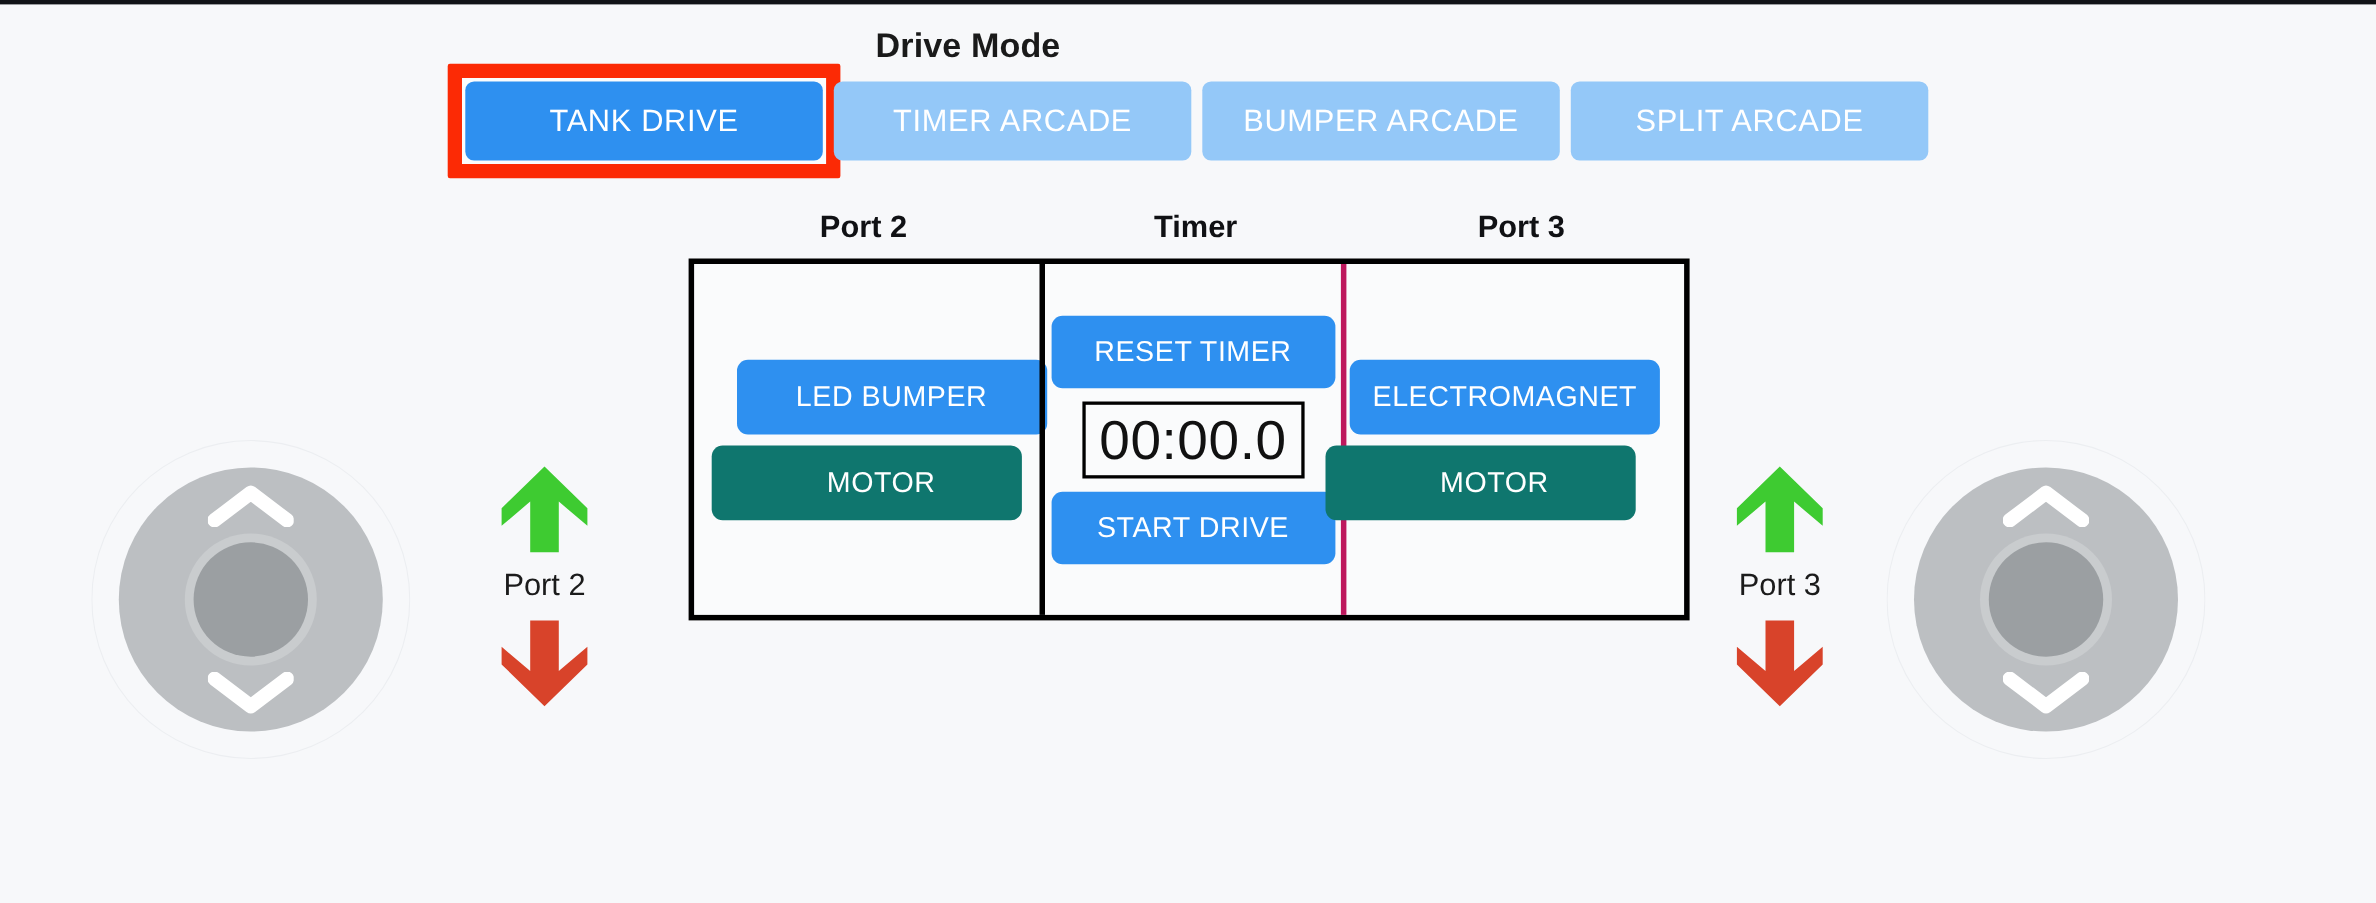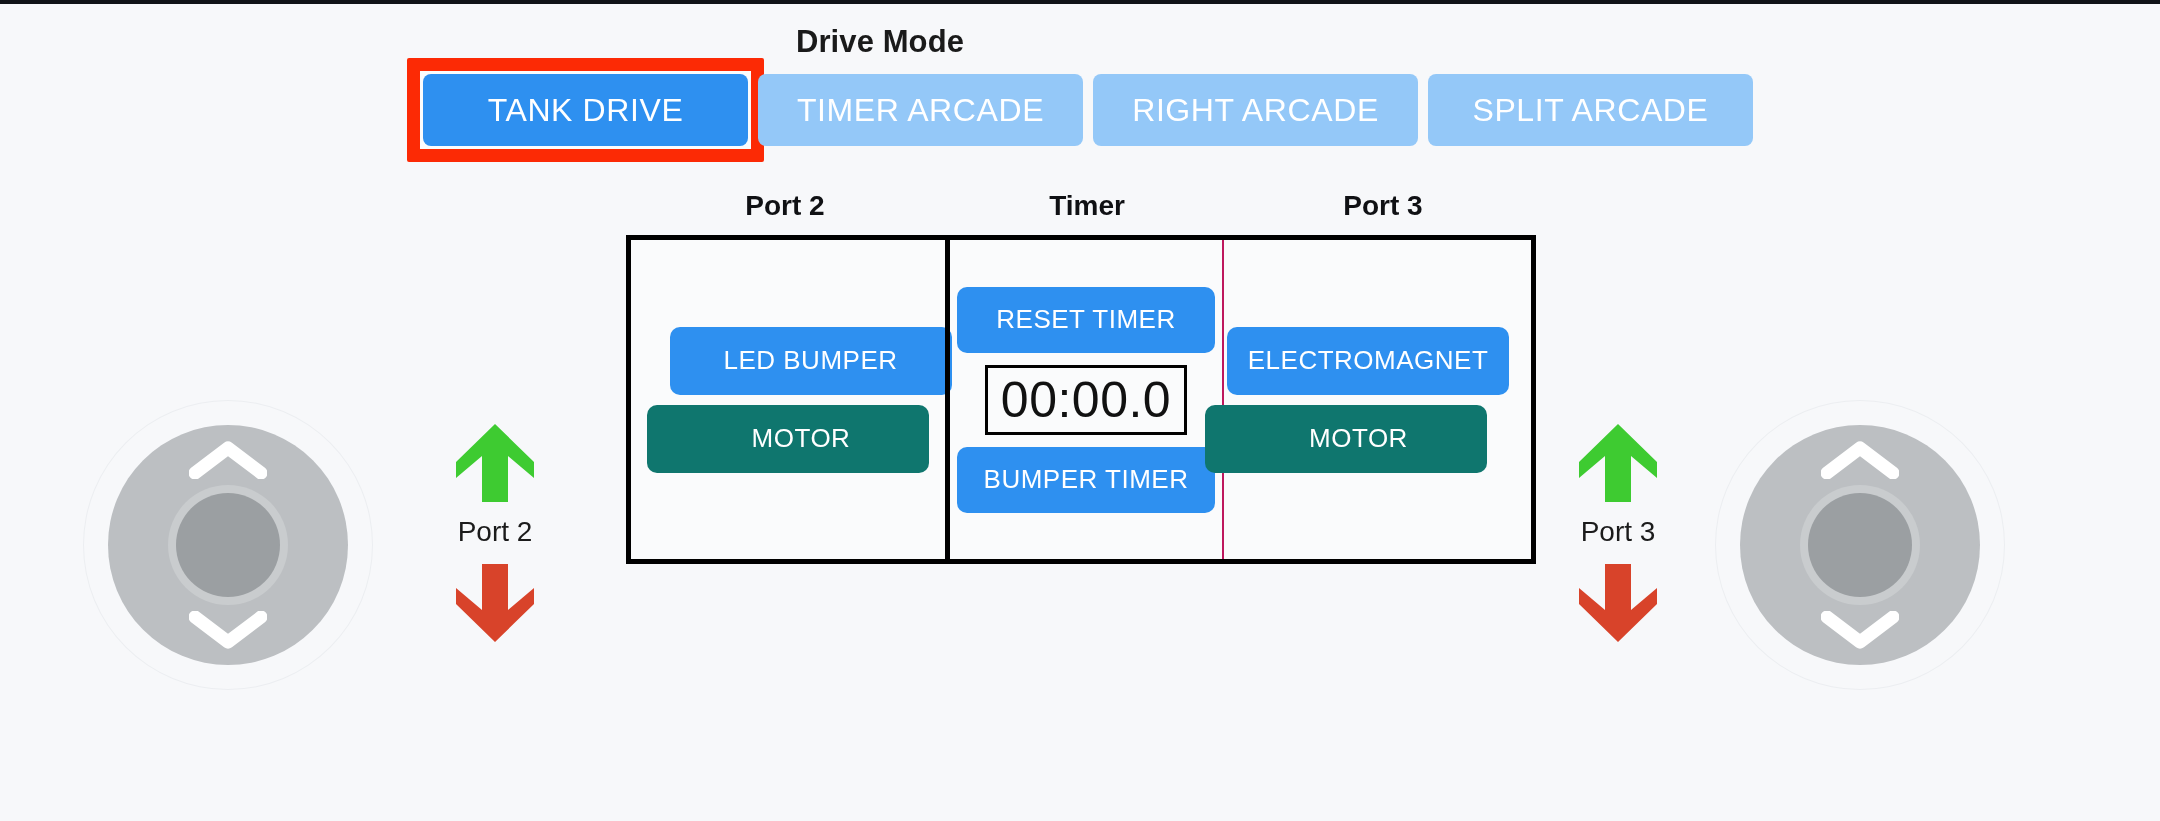--- a/index.html
+++ b/index.html
@@ -45,21 +45,21 @@
     display: flex;
     gap: 10px;
   }
   .mode-btn {
     width: 325px;
     height: 72px;
     border: none;
     border-radius: 8px;
     background: #94c8f8;
     color: #ffffff;
-    font-size: 32px;
+    font-size: 28px;
     letter-spacing: 0.6px;
     font-family: "Liberation Sans", sans-serif;
     display: flex;
     align-items: center;
     justify-content: center;
     cursor: pointer;
     padding: 0;
   }
   .mode-btn.active {
     background: #2e90f0;
@@ -112,21 +112,21 @@
     display: flex;
     flex-direction: column;
     align-items: center;
     justify-content: center;
     box-sizing: border-box;
   }
   .panel-col.port2 { width: 314px; }
   .panel-col.timer {
     width: 279px;
     border-left: 5px solid #000000;
-    border-right: 2px solid #be185d;
+    border-right: 5px solid #be185d;
   }
   .panel-col.port3 { width: 243px; }
 
   .device-btn {
     width: 282px;
     height: 68px;
     border: none;
     border-radius: 10px;
     color: #ffffff;
     font-size: 26px;
@@ -252,41 +252,41 @@
 
 <div class="top-strip"></div>
 
 <div class="drive-mode-title">Drive Mode</div>
 
 <div class="selection-ring"></div>
 
 <div class="mode-bar">
   <button class="mode-btn active">TANK DRIVE</button>
   <button class="mode-btn">TIMER ARCADE</button>
-  <button class="mode-btn">RIGHT ARCADE</button>
+  <button class="mode-btn">BUMPER ARCADE</button>
   <button class="mode-btn">SPLIT ARCADE</button>
 </div>
 
 <div class="panel-titles">
   <div class="panel-title p2">Port 2</div>
   <div class="panel-title tm">Timer</div>
   <div class="panel-title p3">Port 3</div>
 </div>
 
 <div class="panel">
 
   <div class="panel-col port2">
     <button class="device-btn primary">LED BUMPER</button>
     <button class="device-btn muted">MOTOR</button>
   </div>
 
   <div class="panel-col timer">
     <button class="timer-btn">RESET TIMER</button>
     <div class="timer-readout">00:00.0</div>
-    <button class="timer-btn">BUMPER TIMER</button>
+    <button class="timer-btn">START DRIVE</button>
   </div>
 
   <div class="panel-col port3">
     <button class="device-btn primary">ELECTROMAGNET</button>
     <button class="device-btn muted">MOTOR</button>
   </div>
 
 </div>
 
 <div class="port-group left">

